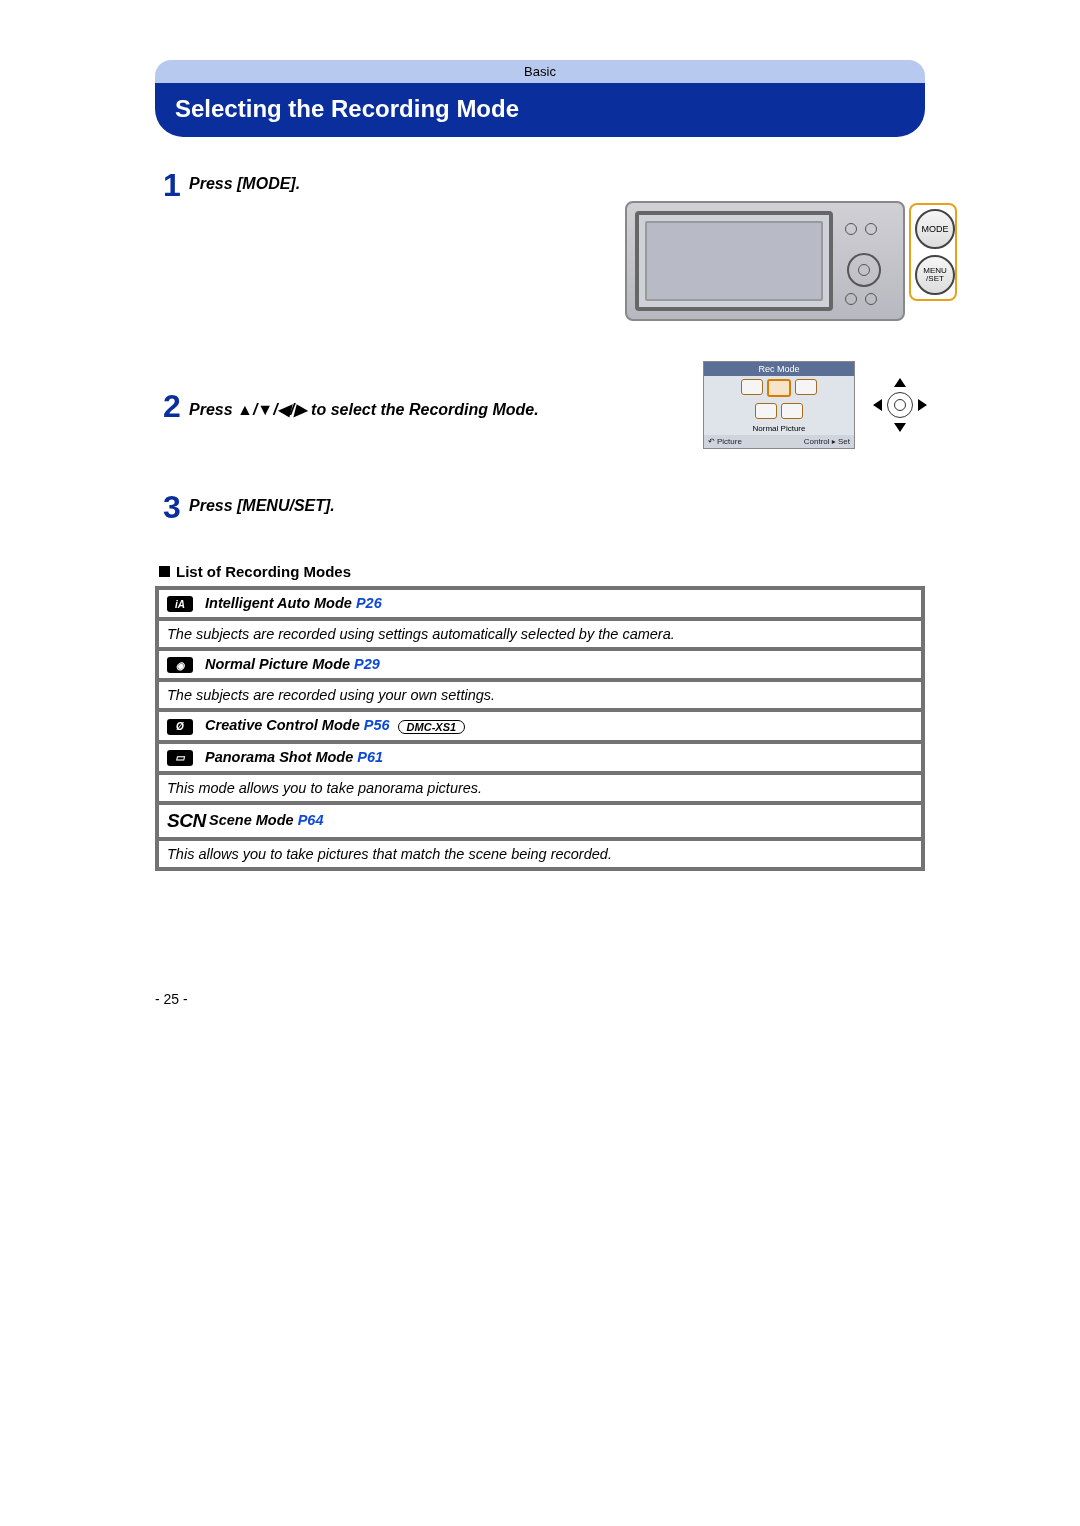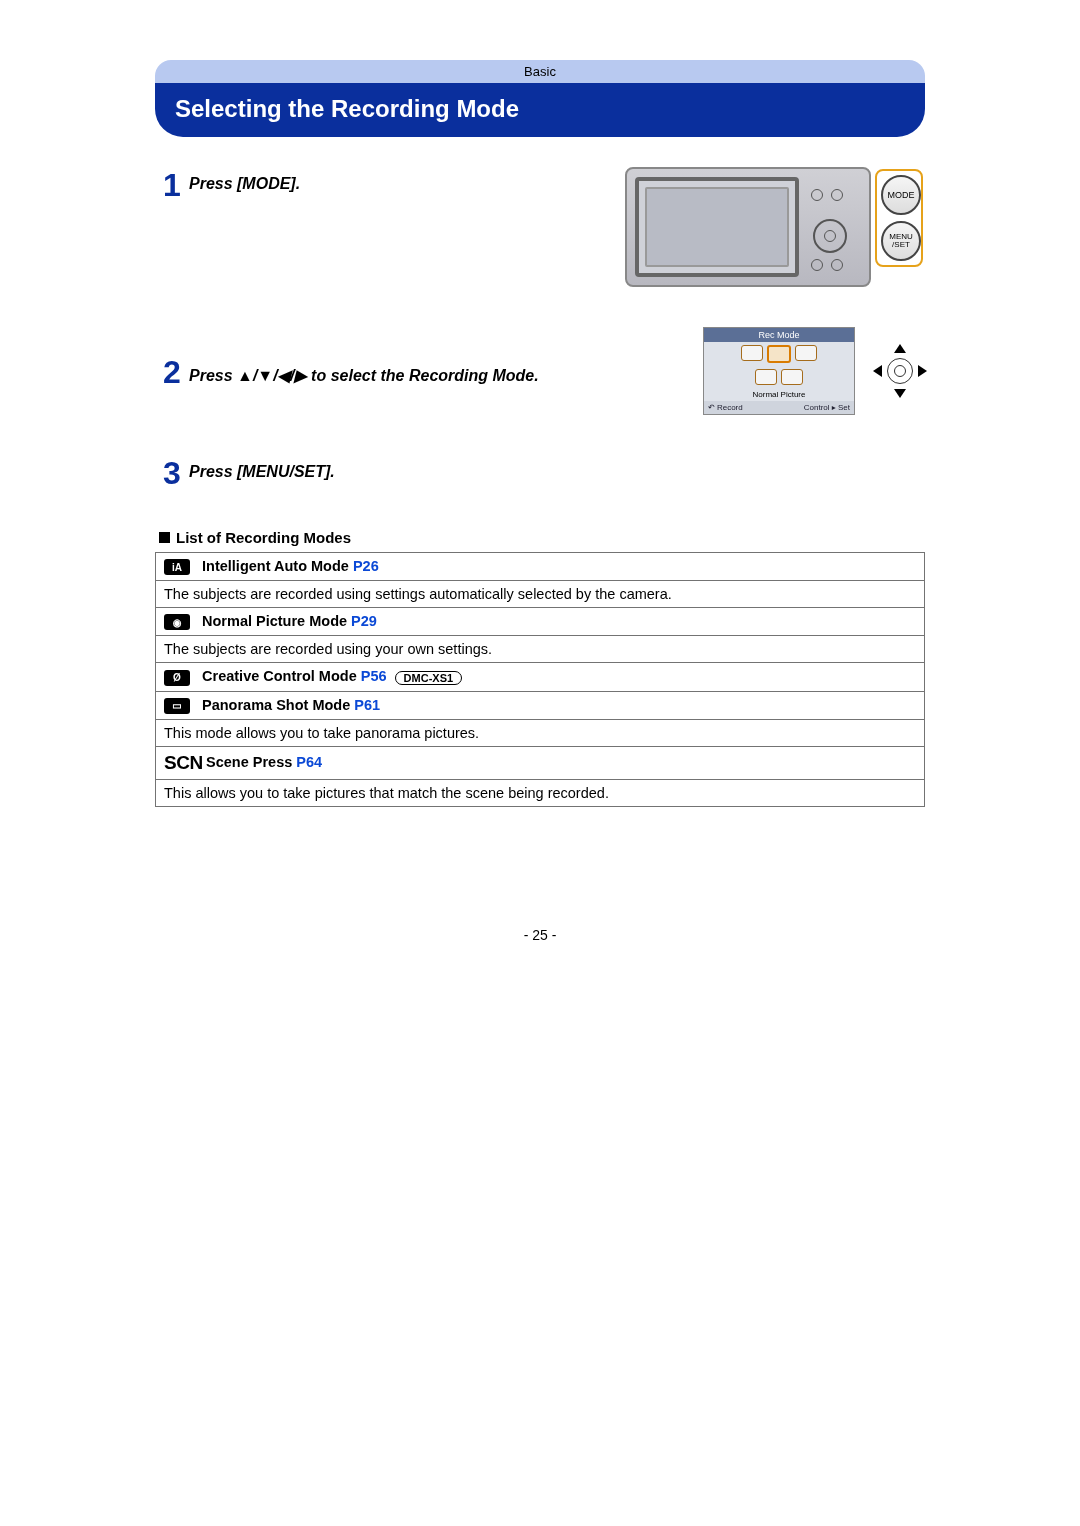--- a/index.html
+++ b/index.html
@@ -63,27 +63,28 @@
     font-weight: bold;
   }
   .row {
     display: flex;
     align-items: flex-start;
   }
   .fill { flex: 1; }
 
   
   .camera-wrap {
-    width: 246px; height: 120px;
+    width: 280px; height: 120px;
     border: 2px solid #888;
     border-radius: 8px;
     background: linear-gradient(#d0d0d5,#b8b8c0);
     position: relative;
     margin-left: 20px;
     box-sizing: border-box;
+    margin-top: 34px;
   }
   .camera-inner {
     position:absolute; left:8px; top:8px; right:70px; bottom:8px;
     border:4px solid #666; border-radius:4px;
     background:#cfd1d8;
   }
   .camera-inner2{
     position:absolute; inset:6px;
     border:2px solid #999; border-radius:2px;
     background:#b8bbc5;
@@ -154,24 +155,25 @@
     margin: 40px 0 6px 4px;
   }
   .list-heading .sq {
     display:inline-block; width:11px; height:11px; background:#000; margin-right:6px;
   }
   table.mode-table {
     width:100%;
     border-collapse:collapse;
   }
   table.mode-table td {
-    border:1px solid #737373;
+    border:4px solid #737373;
     padding:5px 8px;
     font-size:14.5px;
     vertical-align:middle;
+    font-style:italic;
   }
   td.mode-head {
     font-weight:bold;
     padding:5px 8px;
   }
   .mode-icon {
     display:inline-flex; align-items:center; justify-content:center;
     width:26px; height:16px;
     background:#000; color:#fff;
     border-radius:3px;
@@ -200,21 +202,21 @@
     margin-left:4px;
   }
   .note {
     font-size:13.5px;
     margin-top:24px;
     padding-left:14px;
     text-indent:-10px;
     line-height:1.45;
   }
   .page-num {
-    text-align:center;
+    text-align:left;
     margin-top:120px;
     font-size:14px;
   }
 </style>
 </head>
 <body>
 
 <div class="page">
 
   <div class="top-banner">Basic</div>
@@ -262,21 +264,21 @@
           <div class="mode-ico"></div>
             <div class="mode-ico mode-ico-sel"></div>
             <div class="mode-ico"></div>
         </div>
         <div class="screen-row">
           <div class="mode-ico"></div>
             <div class="mode-ico"></div>
         </div>
         <div class="screen-caption">Normal Picture</div>
         <div class="screen-foot">
-          <span>↶ Record</span>
+          <span>↶ Picture</span>
           <span>Control ▸ Set</span>
         </div>
       </div>
       <div class="dpad-draw">
         <div class="dpad-tri dtu"></div>
         <div class="dpad-tri dtd"></div>
         <div class="dpad-tri dtl"></div>
         <div class="dpad-tri dtr"></div>
         <div class="dpad-ring"></div>
         <div class="dpad-inner"></div>
@@ -331,21 +333,21 @@
       <span>Panorama Shot Mode </span><span class="page-ref">P61</span>
     </td>
         </tr>
     <tr>
           <td>This mode allows you to take panorama pictures.</td>
         </tr>
 
     <tr>
           <td class="mode-head">
       <span class="mode-icon-txt">SCN</span>
-      <span>Scene Press </span><span class="page-ref">P64</span>
+      <span>Scene Mode </span><span class="page-ref">P64</span>
     </td>
         </tr>
     <tr>
           <td>This allows you to take pictures that match the scene being recorded.</td>
         </tr>
   </tbody>
     </table>
 
 
   <div class="page-num">- 25 -</div>

